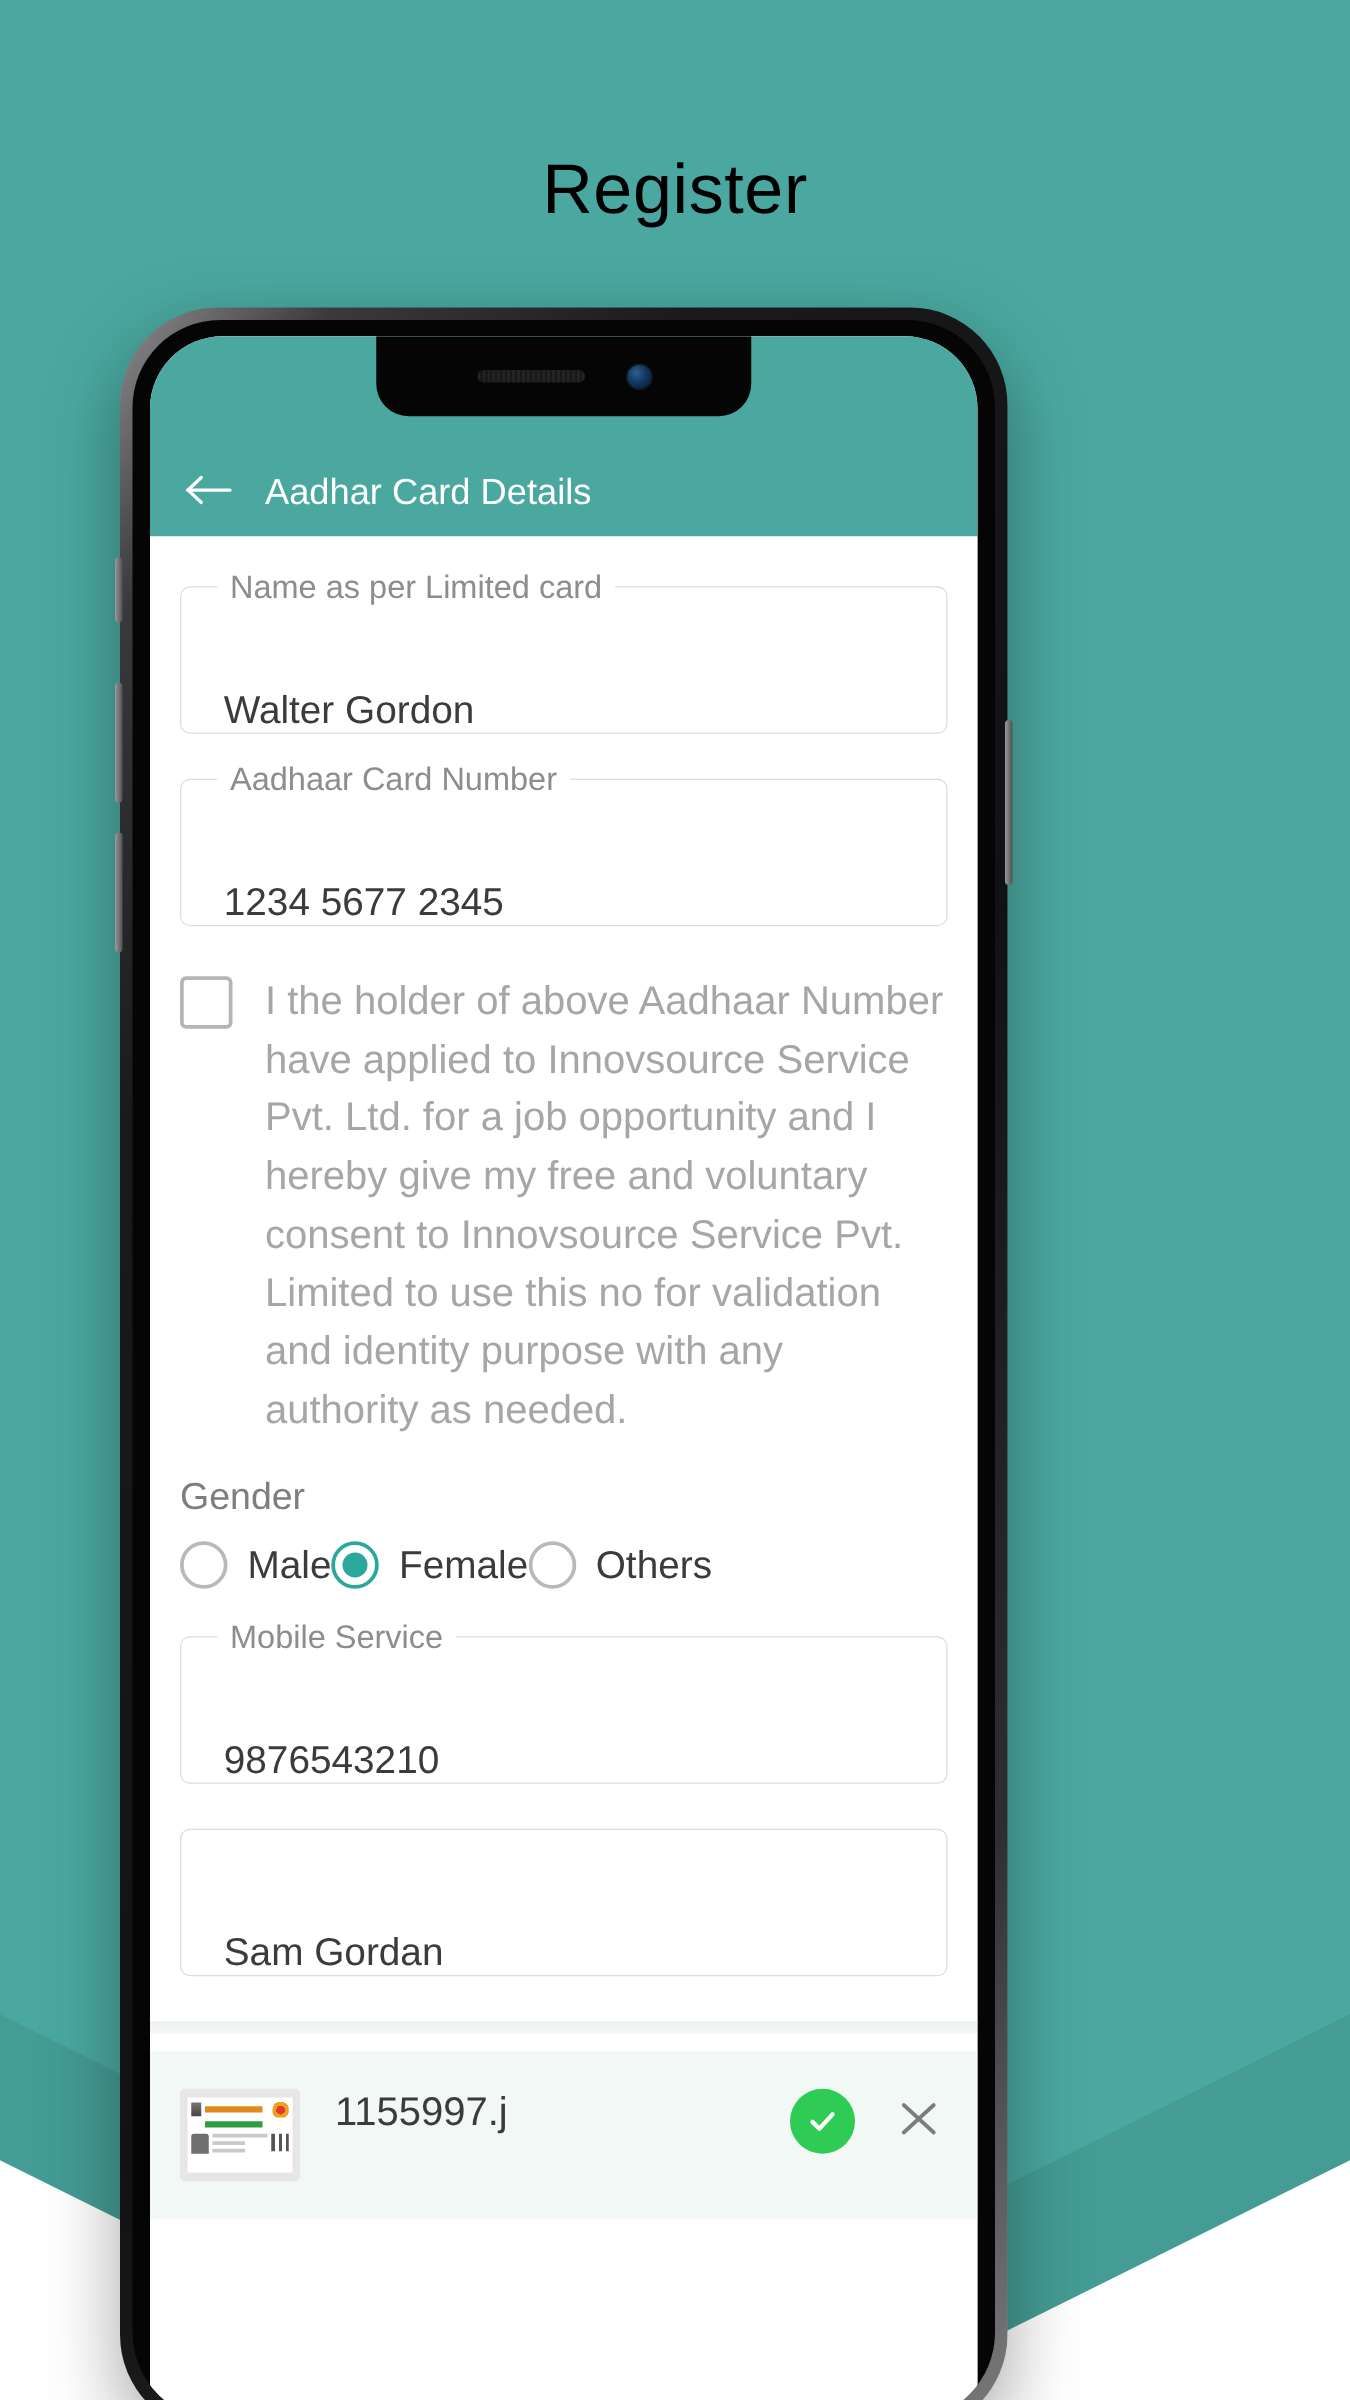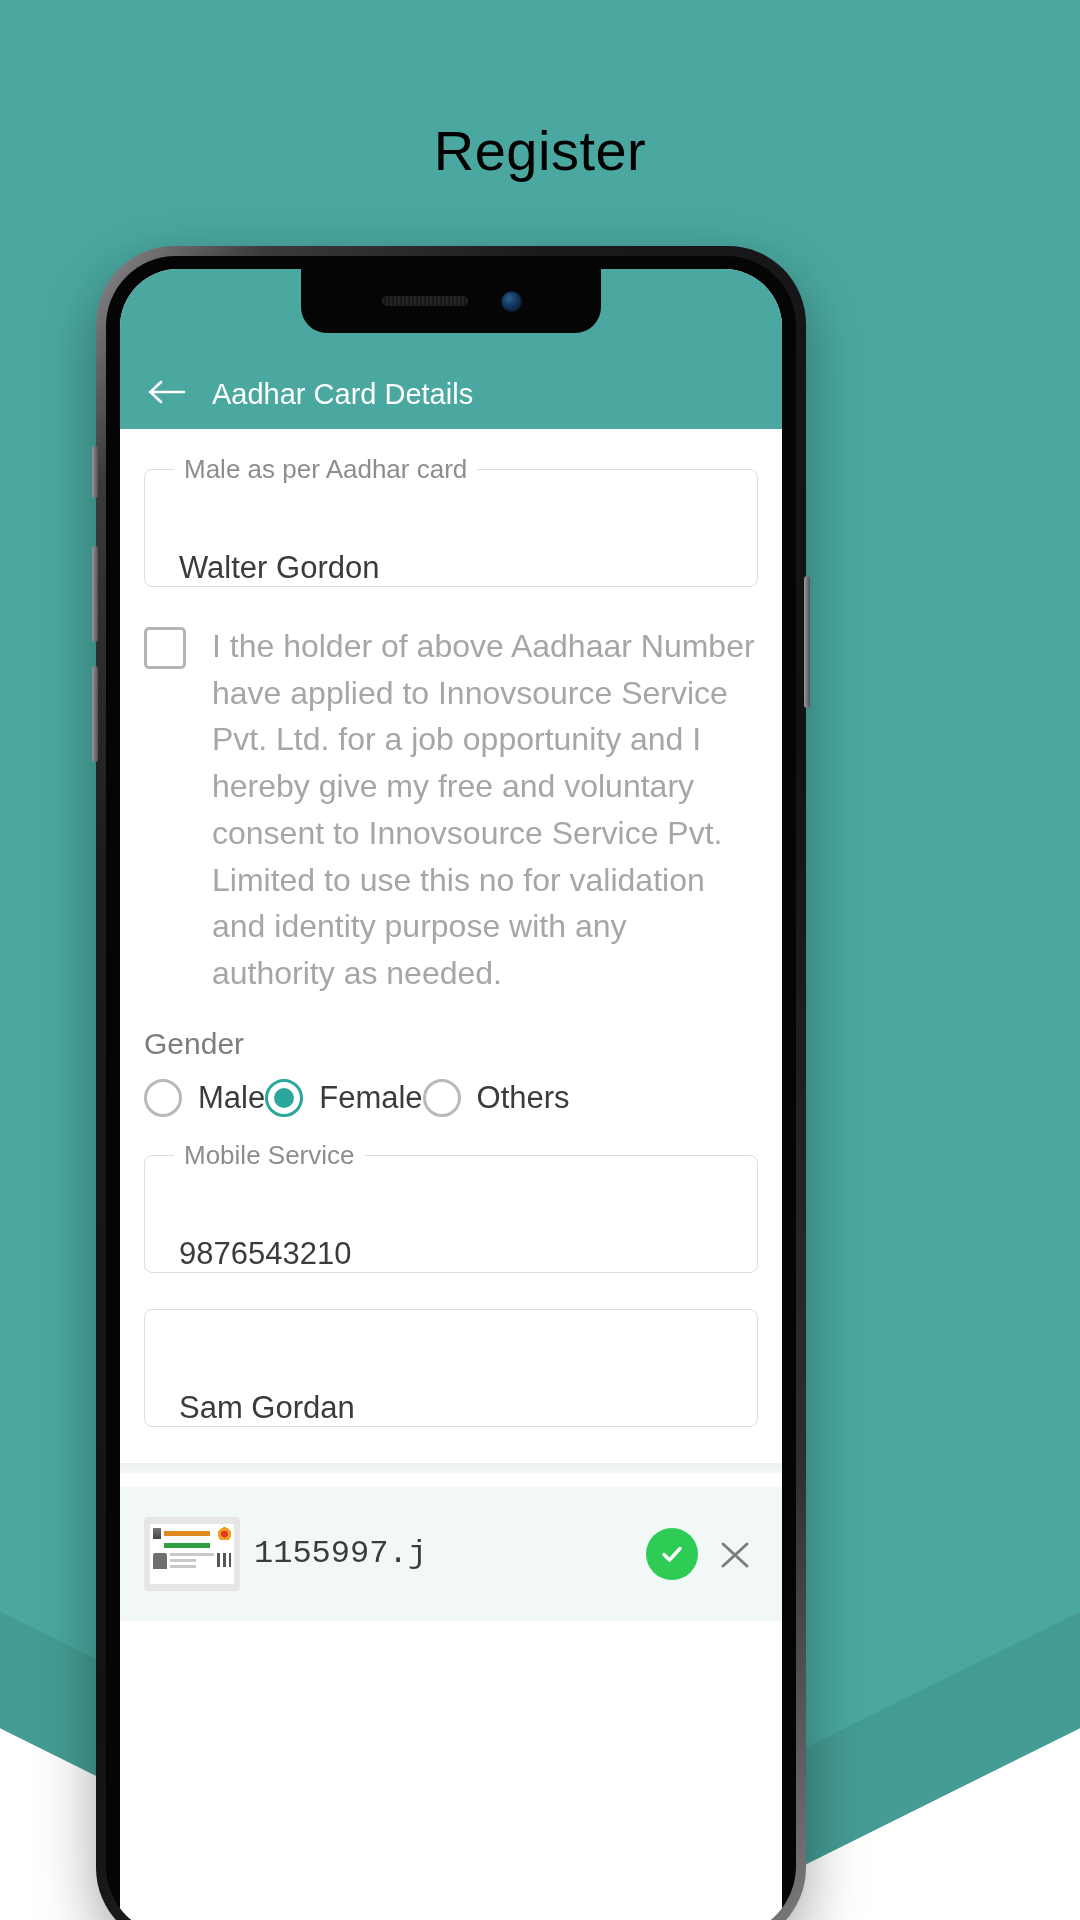--- a/index.html
+++ b/index.html
@@ -248,23 +248,22 @@
   .attach-divider {
     height: 10px;
     background: linear-gradient(#eceff0, #f6f8f8);
     margin: 0 -24px;
   }
   .attach-section {
     background: #f2f8f6;
     margin: 14px -24px 0 -24px;
     padding: 30px 24px;
     display: flex;
-    align-items: center;
-    gap: 14px;
-    font-family: Liberation Mono, monospace;
+    align-items: flex-start;
+    gap: 28px;
   }
   .attach-thumb {
     width: 96px;
     height: 74px;
     background: #e6e6e6;
     border-radius: 4px;
     flex: none;
     position: relative;
     overflow: hidden;
     padding: 7px 6px;
@@ -358,26 +357,32 @@
             <path d="M3 14 H37" stroke="#ffffff" stroke-width="2.6" stroke-linecap="round" fill="none"></path>
             <path d="M14 4 L3.5 14 L14 24" stroke="#ffffff" stroke-width="2.6" stroke-linecap="round" stroke-linejoin="round" fill="none"></path>
           </svg>
         </div>
         <div class="appbar-title">Aadhar Card Details</div>
       </div>
 
       <div class="form-body">
 
         <div class="field">
-          <div class="field-label">Male as per Aadhar card</div>
+          <div class="field-label">Name as per Limited card</div>
           <div class="field-box">
             <span class="field-value">Walter Gordon</span>
           </div>
         </div>
 
+        <div class="field">
+          <div class="field-label">Aadhaar Card Number</div>
+          <div class="field-box">
+            <span class="field-value">1234 5677 2345</span>
+          </div>
+        </div>
 
         <div class="consent-row">
           <div class="checkbox"></div>
           <div class="consent-text">I the holder of above Aadhaar Number have applied to Innovsource Service Pvt. Ltd. for a job opportunity and I hereby give my free and voluntary consent to Innovsource Service Pvt. Limited to use this no for validation and identity purpose with any authority as needed.</div>
         </div>
 
         <div class="gender-label">Gender</div>
         <div class="gender-row">
           <div class="radio-item">
             <span class="radio"></span>

